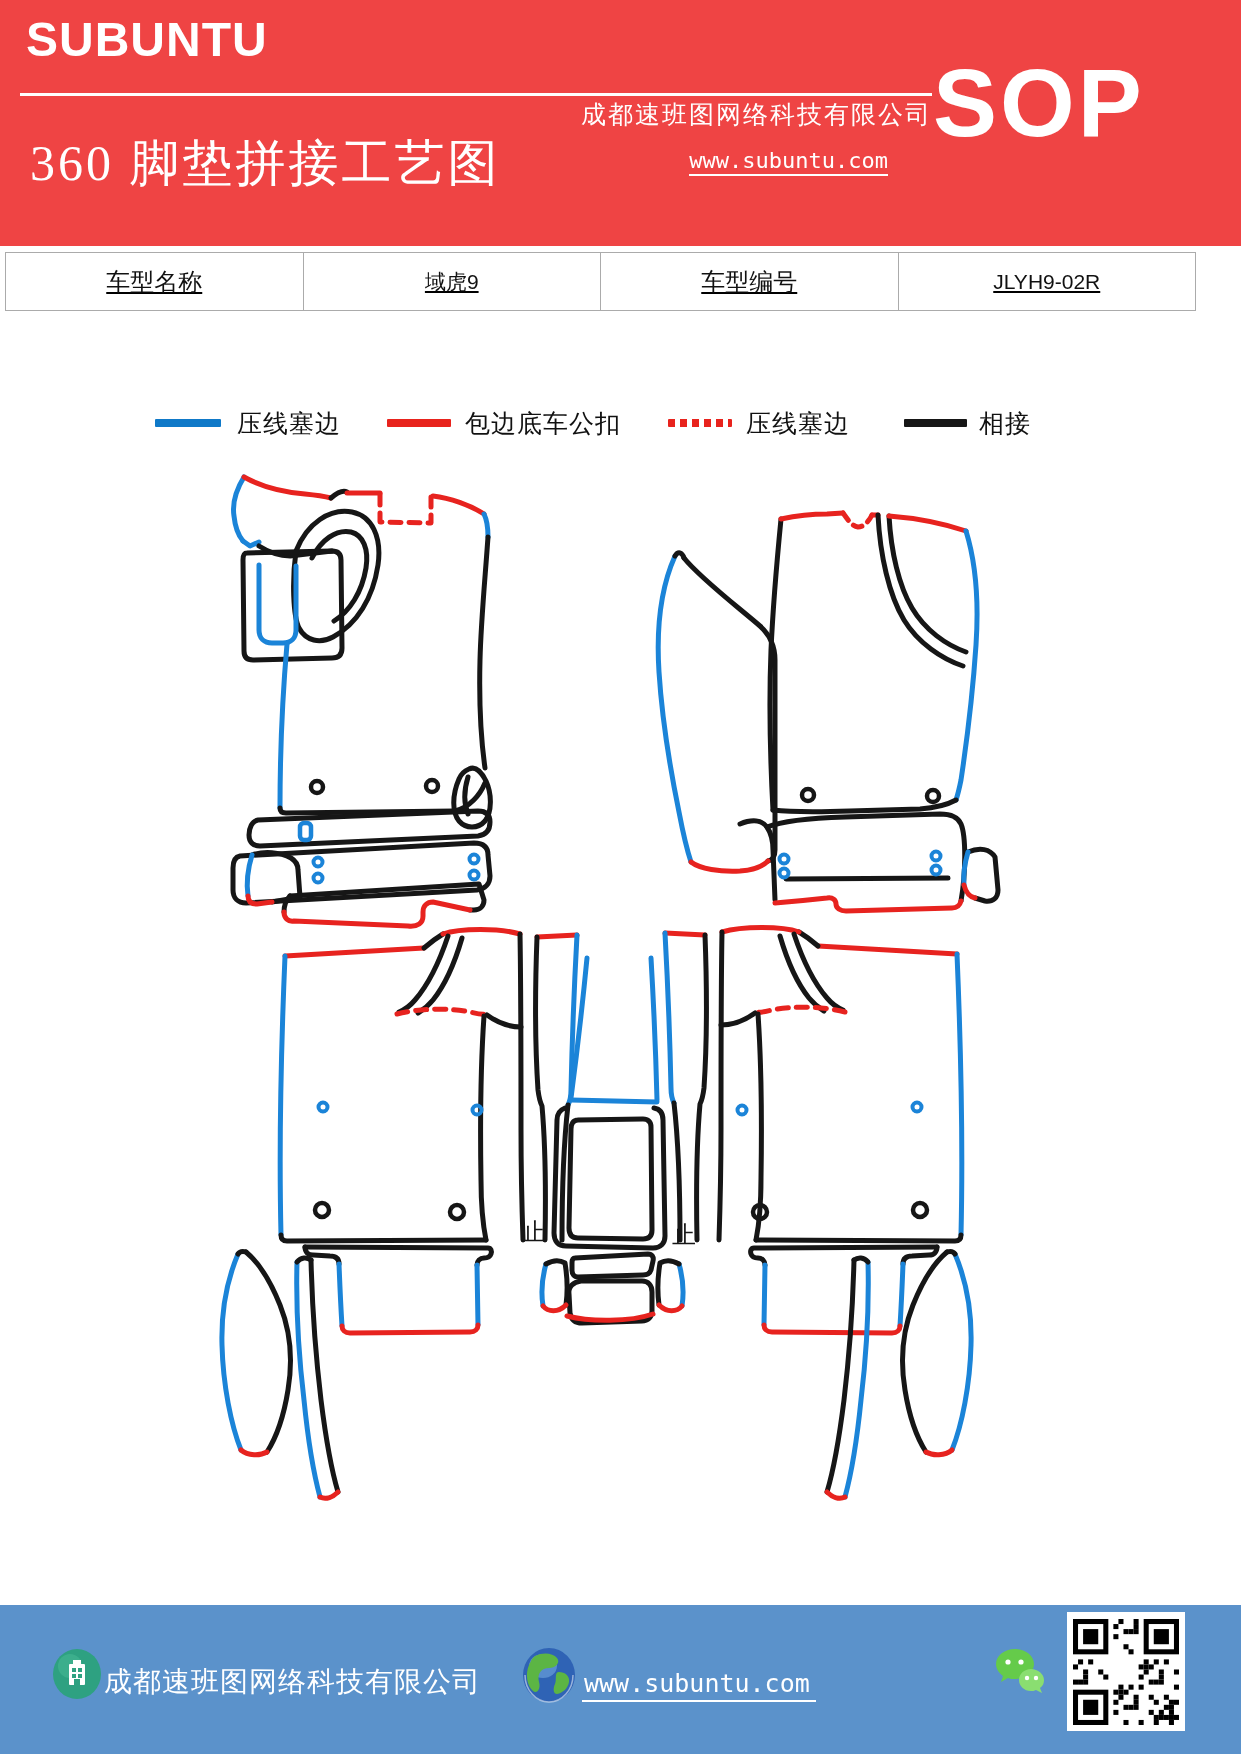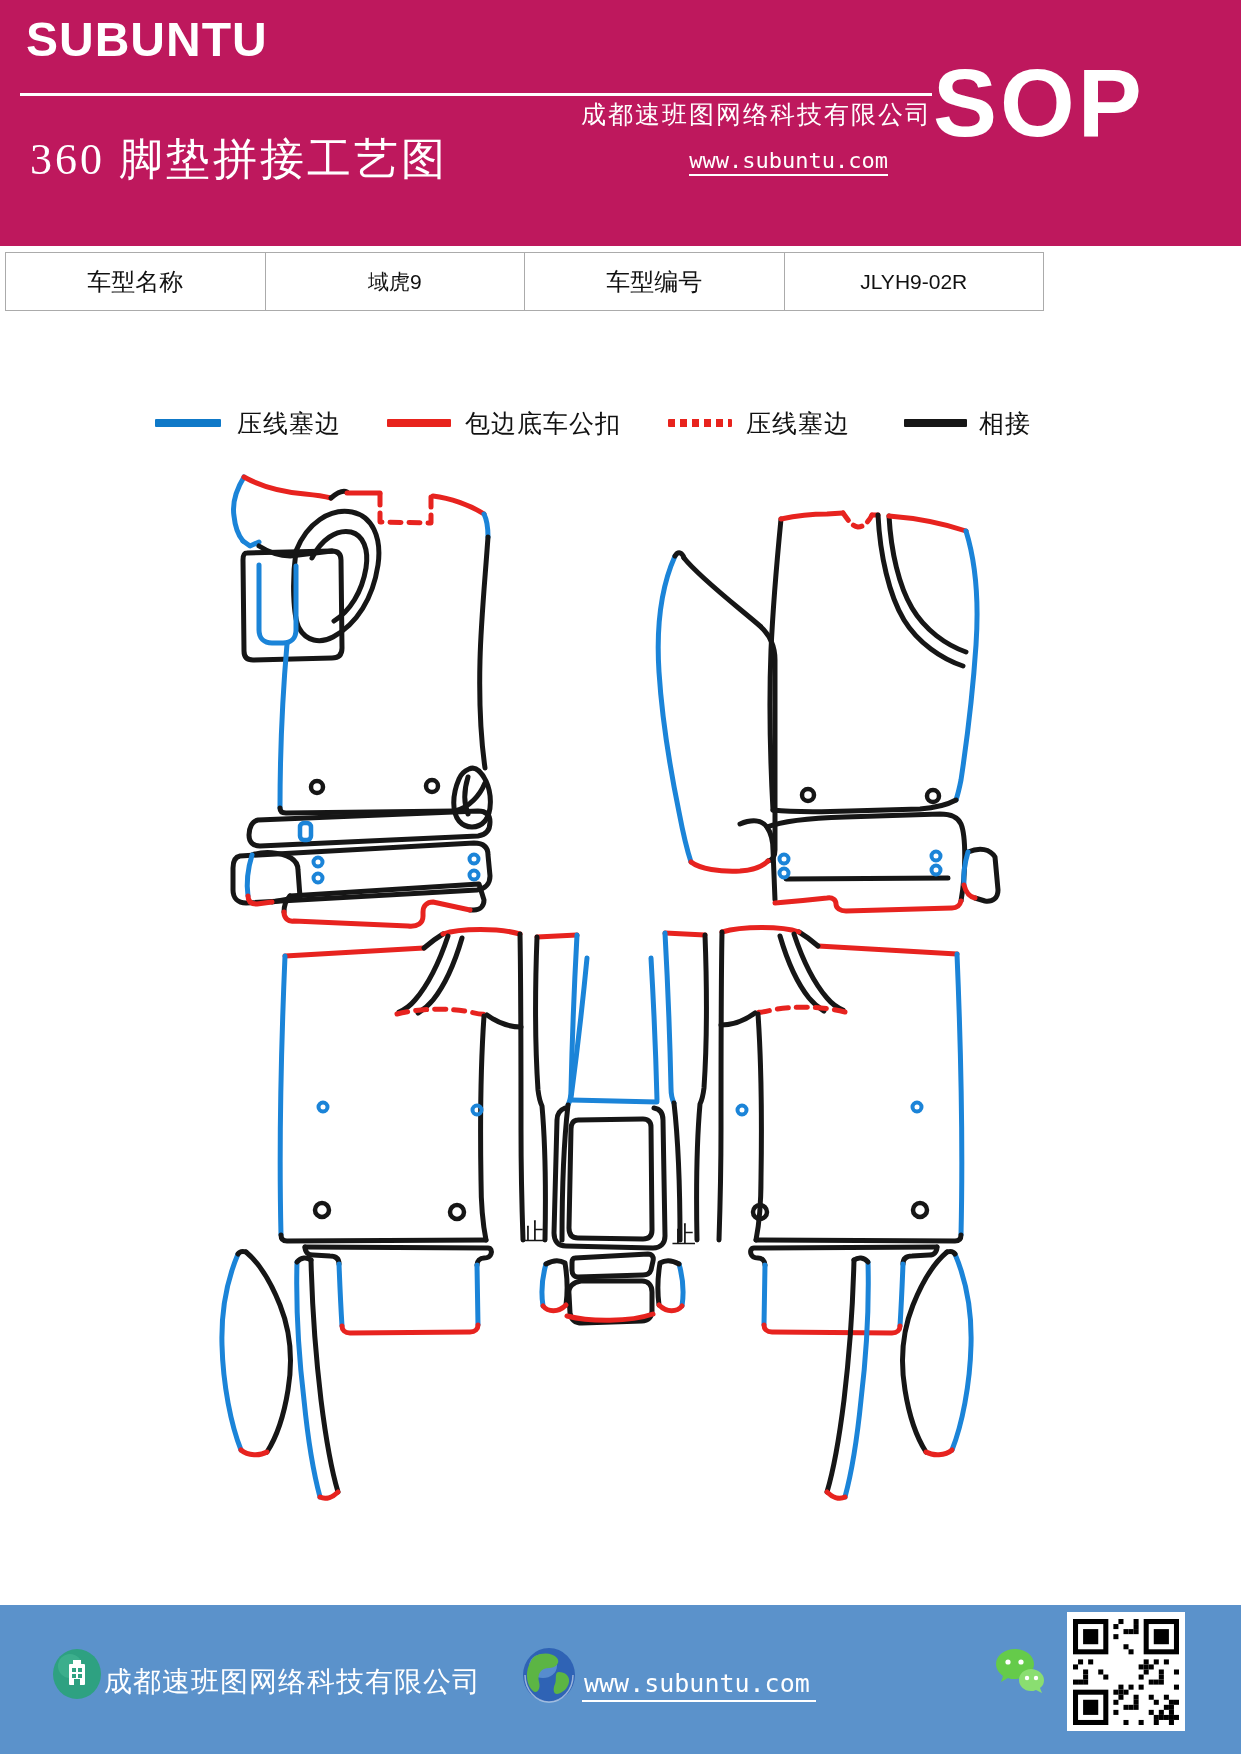--- a/index.html
+++ b/index.html
@@ -1,34 +1,34 @@
 <!DOCTYPE html>
 <html><head>
 <meta charset="utf-8">
 <style>
   html,body{margin:0;padding:0;background:#e8e8e8;}
   .page{position:relative;width:1241px;height:1754px;background:#ffffff;overflow:hidden;
         font-family:"Liberation Serif","DejaVu Serif",serif;}
   
-  .header{position:absolute;left:0;top:0;width:1241px;height:246px;background:#be185d;}
+  .header{position:absolute;left:0;top:0;width:1241px;height:246px;background:#ef4444;}
   .brand{position:absolute;left:26px;top:12px;color:#fff;
          font-family:"Liberation Sans","DejaVu Sans",sans-serif;
          font-weight:900;font-size:48px;letter-spacing:1px;}
   .header-rule{position:absolute;left:20px;top:93px;width:912px;height:3px;background:#fff;}
-  .doc-title{position:absolute;left:30px;top:130px;color:#fff;font-size:44px;letter-spacing:3px;}
+  .doc-title{position:absolute;left:30px;top:130px;color:#fff;font-size:50px;letter-spacing:3px;}
   .hdr-company{position:absolute;left:0;top:98px;width:932px;text-align:right;color:#fff;font-size:25px;letter-spacing:2px;}
   .hdr-site{position:absolute;left:0;top:148px;width:888px;text-align:right;color:#fff;font-size:22px;
             font-family:"DejaVu Sans Mono","Liberation Mono",monospace;}
   .hdr-site span{border-bottom:2px solid #fff;padding-bottom:1px;}
   .hdr-mail{position:absolute;left:0;top:178px;width:888px;text-align:right;color:#fff;font-size:22px;
             font-family:"DejaVu Sans Mono","Liberation Mono",monospace;}
   .sop{position:absolute;left:933px;top:48px;color:#fff;
        font-family:"Liberation Sans","DejaVu Sans",sans-serif;font-weight:900;font-size:96px;letter-spacing:3px;}
   
-  .info-table{position:absolute;left:5px;top:252px;width:1039px;border-collapse:collapse;}
+  .info-table{position:absolute;left:5px;top:252px;width:1191px;border-collapse:collapse;text-decoration:underline;}
   .info-table td{border:1.6px solid #ababab;height:55px;text-align:center;vertical-align:middle;
                  font-size:24px;color:#111;}
   .info-table td.val{font-family:"Liberation Sans","DejaVu Sans",sans-serif;font-size:21px;}
   
   .legend{position:absolute;left:12px;top:406px;width:1241px;height:34px;}
   .legend-item{position:absolute;top:0;height:34px;display:flex;align-items:center;}
   .legend-swatch{height:8px;border-radius:1px;}
   .legend-label{font-size:25px;color:#111;letter-spacing:1px;}
   
   .diagram{position:absolute;left:0;top:0;width:1241px;height:1754px;}

